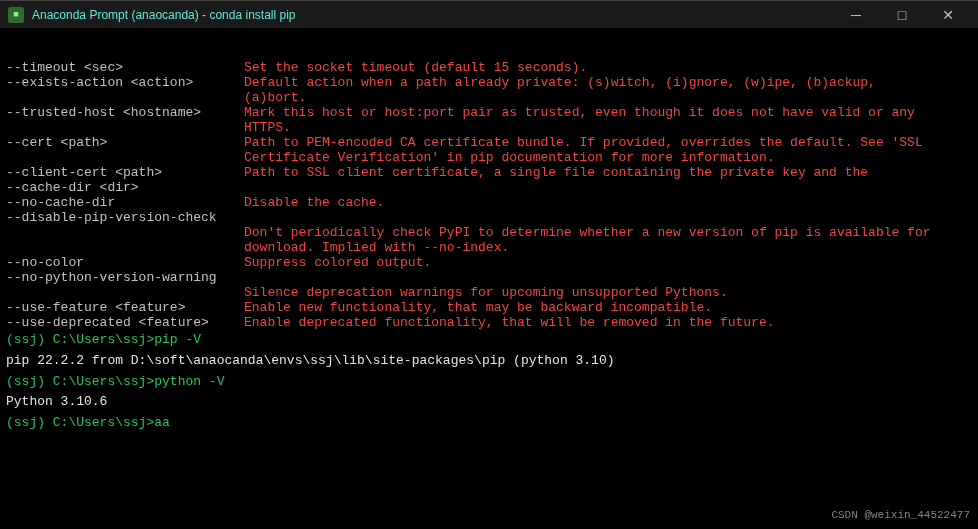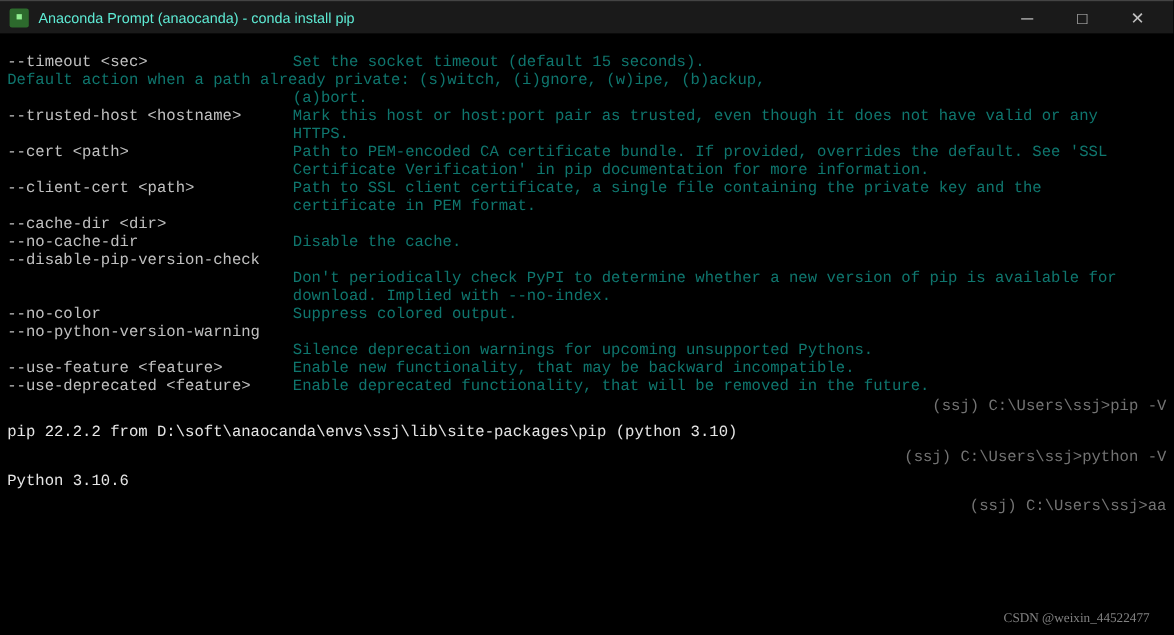--- a/index.html
+++ b/index.html
@@ -69,56 +69,56 @@
       color: #c0c0c0;
       font-family: 'Segoe UI', Arial, sans-serif;
     }
 
     .terminal-body {
       flex: 1;
       background: #000;
       padding: 16px 6px;
       overflow: hidden;
       color: #c0c0c0;
+      margin-top: 16px;
     }
 
     .line-block {
       display: flex;
       margin-bottom: 0;
     }
 
     .col-left {
       width: 238px;
       min-width: 238px;
       color: #c0c0c0;
     }
 
     .col-right {
       flex: 1;
-      color: #0f766e;
+      color: #ef4444;
     }
 
     .prompt-line {
-      color: #737373;
+      color: #22c55e;
       line-height: 1.6;
-      text-align: right;
     }
 
     .output-line {
       color: #e5e5e5;
       line-height: 1.6;
     }
 
     .watermark {
       position: absolute;
       bottom: 8px;
-      right: 20px;
+      right: 8px;
       color: #999;
       font-size: 11px;
-      font-family: Liberation Serif, serif;
+      font-family: Liberation Mono, monospace;
       opacity: 0.85;
       pointer-events: none;
     }
   </style>
 </head>
 <body>
 
 <div class="window">
   <div class="title-bar">
     <div class="title-bar-icon">
@@ -132,20 +132,21 @@
     </div>
   </div>
 
   <div class="terminal-body">
 
     <div class="line-block">
       <span class="col-left">--timeout &lt;sec&gt;</span>
       <span class="col-right">Set the socket timeout (default 15 seconds).</span>
     </div>
     <div class="line-block">
+      <span class="col-left">--exists-action &lt;action&gt;</span>
       <span class="col-right">Default action when a path already private: (s)witch, (i)gnore, (w)ipe, (b)ackup,</span>
     </div>
     <div class="line-block">
       <span class="col-left"></span>
       <span class="col-right">(a)bort.</span>
     </div>
     <div class="line-block">
       <span class="col-left">--trusted-host &lt;hostname&gt;</span>
       <span class="col-right">Mark this host or host:port pair as trusted,  even though it does not have valid or any</span>
     </div>
@@ -160,21 +161,20 @@
     <div class="line-block">
       <span class="col-left"></span>
       <span class="col-right">Certificate Verification' in pip documentation for more information.</span>
     </div>
     <div class="line-block">
       <span class="col-left">--client-cert &lt;path&gt;</span>
       <span class="col-right">Path to SSL client certificate, a single file containing the private key and the</span>
     </div>
     <div class="line-block">
       <span class="col-left"></span>
-      <span class="col-right">certificate in PEM format.</span>
     </div>
     <div class="line-block">
       <span class="col-left">--cache-dir &lt;dir&gt;</span>
     </div>
     <div class="line-block">
       <span class="col-left">--no-cache-dir</span>
       <span class="col-right">Disable the cache.</span>
     </div>
     <div class="line-block">
       <span class="col-left">--disable-pip-version-check</span>

